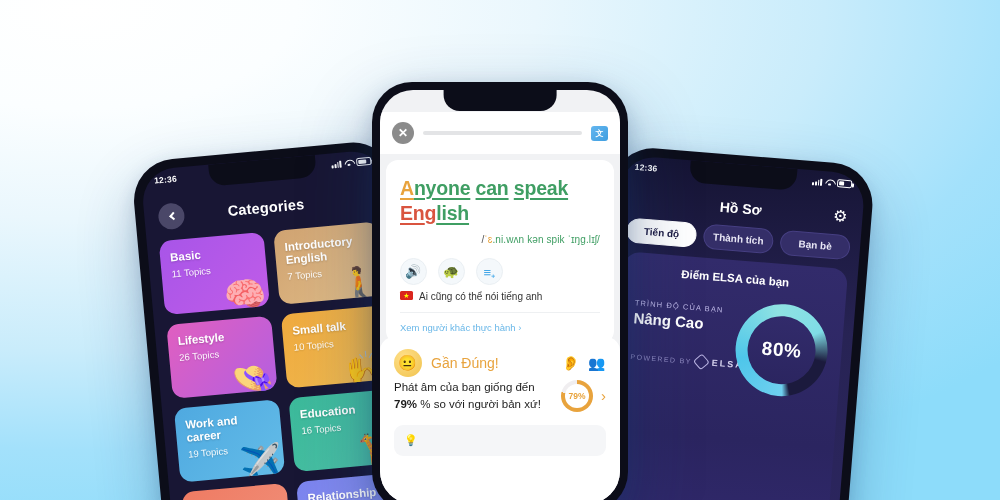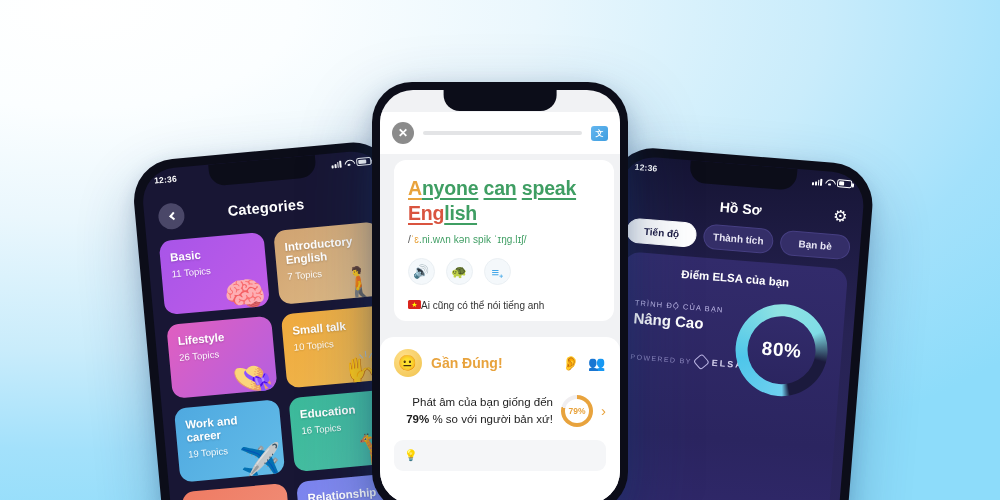--- a/index.html
+++ b/index.html
@@ -101,45 +101,45 @@
   #phone-center .statusbar{ color:#111; }
   .topbar{ position:absolute; top:22px; left:0; right:0; height:42px; background:#fff;
            display:flex; align-items:center; gap:9px; padding:0 12px; }
   .closebtn{ width:22px; height:22px; border-radius:50%; background:#8b8b8b; color:#fff;
              display:flex; align-items:center; justify-content:center; font-size:12px;
              font-weight:bold; line-height:1; }
   .progress-track{ flex:1; height:4px; border-radius:3px; background:#e3e4e6; }
   .tr-icon{ width:17px; height:15px; border-radius:3px;
             background:linear-gradient(135deg,#64b6ef,#3f9ee0); color:#fff; font-size:8px;
             display:flex; align-items:center; justify-content:center; font-weight:bold; }
-  .lesson-card{ position:absolute; top:70px; left:14px; right:6px; background:#fff;
+  .lesson-card{ position:absolute; top:70px; left:6px; right:6px; background:#fff;
                 border-radius:12px; padding:16px 14px 10px; }
   .headline{ font-size:19.5px; font-weight:bold; line-height:1.26; letter-spacing:-.2px; }
   .headline span{ text-decoration:underline; text-underline-offset:3px; text-decoration-thickness:1.6px; }
   .w-green{ color:#3f9e63; } .w-orange{ color:#e8a33d; } .w-red{ color:#d9543f; }
-  .phonetic{ font-size:10px; margin-top:9px; color:#3f9e63; letter-spacing:.1px; }
+  .phonetic{ font-size:10px; margin-top:9px; color:#3f9e63; letter-spacing:.1px;text-align:right; }
   .phonetic .p-or{ color:#e8a33d; } .phonetic .p-dk{ color:#555; }
   .icon-row{ display:flex; gap:11px; margin-top:13px; }
   .ibtn{ width:27px; height:27px; border-radius:50%; background:#f4f8fb;
          border:1px solid #eaeff3; display:flex; align-items:center; justify-content:center;
          color:#43a7e8; font-size:13px; }
-  .translate{ display:flex; align-items:flex-start; margin-top:15px; font-size:10px; color:#333; }
+  .translate{ display:flex; align-items:flex-start; gap:6px; margin-top:6px; font-size:10px; color:#333; }
   .flag{ width:13px; height:9px; background:#da251d; border-radius:1.5px; color:#ff0;
          display:flex; align-items:center; justify-content:center; font-size:7px; line-height:1; }
   .seemore{ margin-top:10px; padding-top:9px; border-top:1px solid #eef0f2;
             font-size:9.5px; color:#69b7e8; }
   .result-sheet{ position:absolute; left:0; right:0; top:247px; bottom:0; background:#fff;
                  border-radius:14px 14px 0 0; padding:12px 14px; }
   .result-head{ display:flex; align-items:center; gap:9px; }
   .face{ width:28px; height:28px; border-radius:50%;
          background:radial-gradient(circle at 35% 30%,#ffe08a,#f0c24d); font-size:15px;
          display:flex; align-items:center; justify-content:center; }
-  .res-label{ font-size:14px; font-weight:bold; color:#e8a33d; flex:1; }
+  .res-label{ font-size:14px; font-weight:normal; color:#e8a33d; flex:1; }
   .res-ic{ color:#49a9e6; font-size:14px; }
-  .score-row{ display:flex; align-items:center; gap:8px; margin-top:17px;text-align:right; }
+  .score-row{ display:flex; align-items:center; gap:8px; margin-top:2px; }
   .score-text{ flex:1; font-size:11.5px; line-height:1.45; color:#1d1d1d; }
   .score-text b{ font-weight:bold; }
   .score-ring{ width:32px; height:32px; border-radius:50%;
        background:conic-gradient(#e8a33d 0deg 284deg, #f0eef0 284deg 360deg);
        display:flex; align-items:center; justify-content:center; position:relative; }
   .score-ring::after{ content:""; position:absolute; inset:4px; border-radius:50%; background:#fff; }
   .score-ring i{ position:relative; z-index:2; font-style:normal; font-size:8.5px;
        font-weight:bold; color:#e8a33d; }
   .chev{ color:#e8a33d; font-size:15px; }
   .hint{ margin-top:13px; background:#f5f6f8; border-radius:9px; padding:9px 10px;
@@ -290,20 +290,21 @@
         <div class="icon-row">
           <div class="ibtn">🔊</div>
           <div class="ibtn">🐢</div>
           <div class="ibtn">≡₊</div>
         </div>
 
         <div class="translate">
           <span class="flag">★</span>
           <span>Ai cũng có thể nói tiếng anh</span>
         </div>
+        <div class="seemore">Xem người khác thực hành ›</div>
       </div>
 
       <div class="result-sheet">
         <div class="result-head">
           <div class="face">😐</div>
           <div class="res-label">Gần Đúng!</div>
           <div class="res-ic">👂</div>
           <div class="res-ic">👥</div>
         </div>
 

